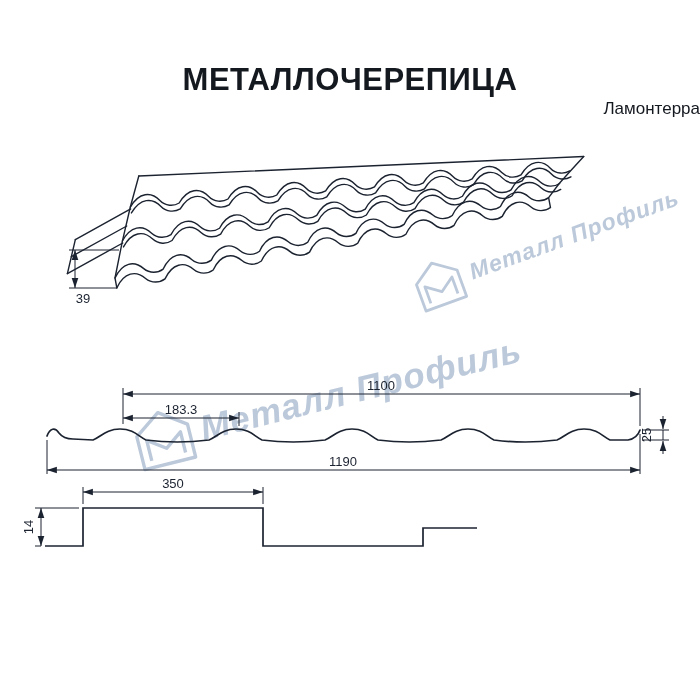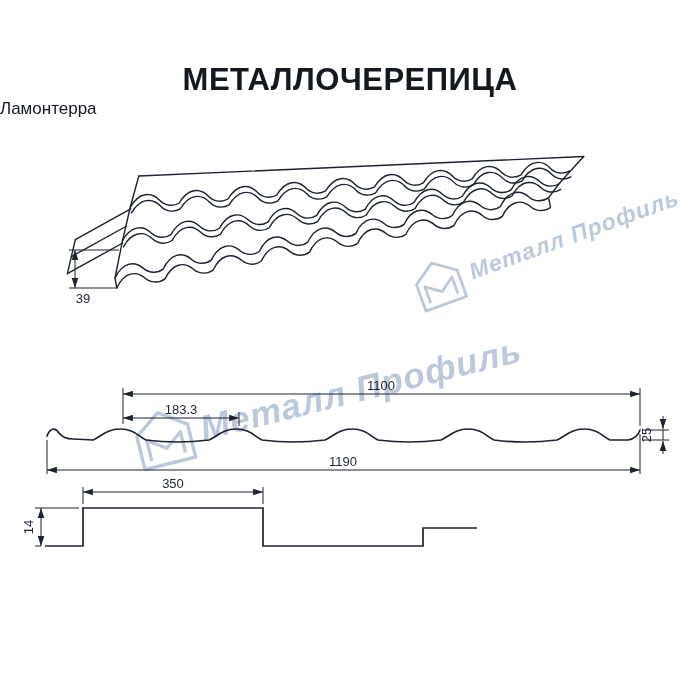--- a/index.html
+++ b/index.html
@@ -7,21 +7,21 @@
   body { font-family:"Liberation Sans", sans-serif; position:relative; overflow:hidden; }
   .canvas { position:absolute; top:0; left:0; width:700px; height:700px; background:#fff; }
 
   .title {
     position:absolute; top:50px; left:0; width:100%;
     text-align:center; font-size:31px; font-weight:bold;
     letter-spacing:0.5px; color:#14181f; z-index:3;margin-top:12px;
   }
   .subtitle {
     position:absolute; top:99px; left:0; width:100%;
-    text-align:left; font-size:17px; color:#14181f; z-index:3;
+    text-align:right; font-size:17px; color:#14181f; z-index:3;
   }
 
   .wm {
     position:absolute; display:flex; align-items:center; gap:9px;
     color:#bcc9da; z-index:1; pointer-events:none;
   }
   .wm .wm-text { font-weight:bold; font-style:italic; white-space:nowrap; letter-spacing:1px; }
   #wm1 { top:220px; left:408px; transform:rotate(-20deg); }
   #wm1 .wm-text { font-size:23px; }
   #wm2 { top:368px; left:130px; transform:rotate(-14deg); }

